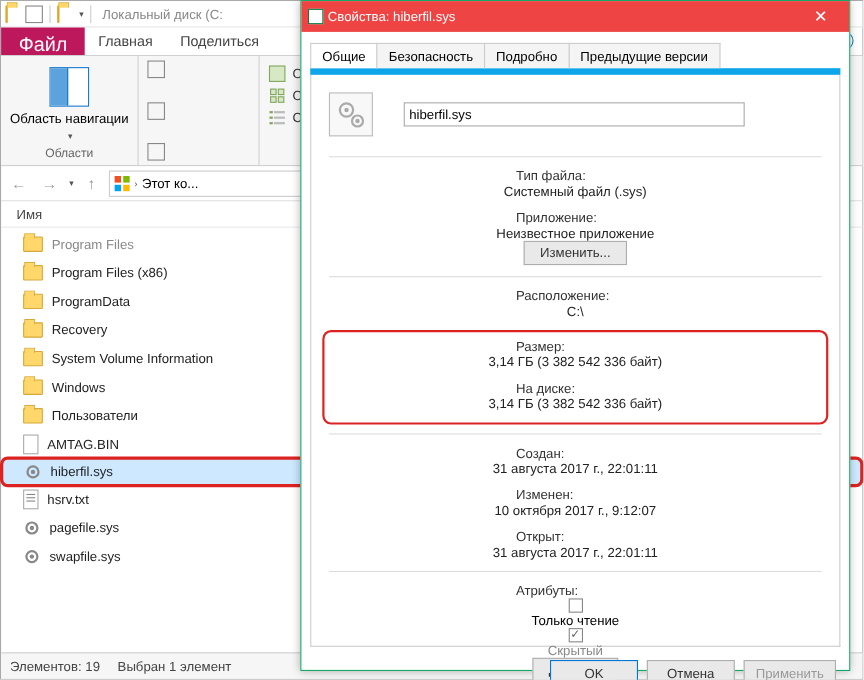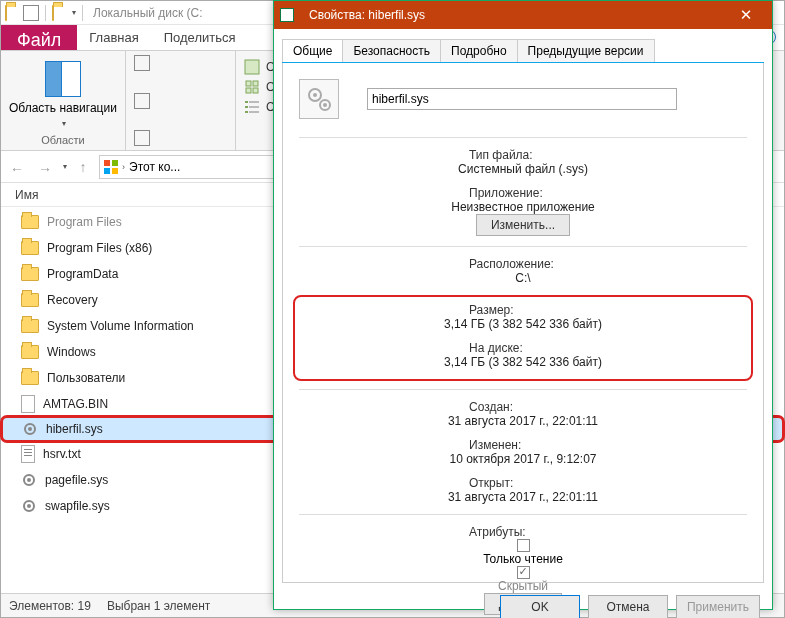--- a/index.html
+++ b/index.html
@@ -52,27 +52,27 @@
 .folder-icon::before { content: ""; position: absolute; top: -4px; left: 0; width: 8px; height: 4px; background: #ffd76a; border: 1px solid #d6a93a; border-bottom: none; border-radius: 1px 1px 0 0; }
 .file-icon { width: 14px; height: 18px; background: #fff; border: 1px solid #aaa; position: relative; }
 .file-icon.txt::after { content: ""; position: absolute; top: 3px; left: 2px; right: 2px; height: 1px; background: #888; box-shadow: 0 3px 0 #888, 0 6px 0 #888; }
 .gear-icon { width: 16px; height: 16px; }
 
 
 .statusbar { position: absolute; bottom: 0; left: 0; right: 0; height: 24px; border-top: 1px solid #d0d0d0; display: flex; align-items: center; padding: 0 8px; gap: 16px; font-size: 12px; color: #444; background: #f6f6f6; }
 
 
 .propdlg { position: absolute; top: 0; left: 273px; width: 500px; height: 610px; background: #fff; box-shadow: 0 0 8px rgba(0,0,0,0.3); border: 1px solid #13a864; }
-.prop-titlebar { height: 28px; background: #c2410c; color: #fff; display: flex; align-items: center; padding: 0 6px; gap: 15px; }
+.prop-titlebar { height: 28px; background: #ef4444; color: #fff; display: flex; align-items: center; padding: 0 6px; gap: 4px; }
 .prop-title { flex: 1; font-size: 12px; }
 .prop-close { width: 40px; text-align: center; font-size: 15px; }
 .prop-titleicon { width: 14px; height: 14px; background: #fff; border: 1px solid #0c7a45; }
 
 
-.prop-tabs { display: flex; margin: 10px 8px 0 8px; border-bottom: 1px solid #0ea5e9; position: relative; }
+.prop-tabs { display: flex; margin: 10px 8px 0 8px; border-bottom: 6px solid #0ea5e9; position: relative; }
 .prop-tab { padding: 4px 10px; border: 1px solid #ccc; border-bottom: none; background: #f4f4f4; font-size: 12px; margin-right: -1px; }
 .prop-tab.active { background: #fff; position: relative; z-index: 1; }
 .prop-body { border: 1px solid #ccc; border-top: none; margin: 0 8px 8px 8px; padding: 16px; height: 520px; }
 
 .prop-header { display: flex; align-items: center; gap: 28px; margin-bottom: 18px; }
 .prop-bigicon { width: 40px; height: 40px; border: 1px solid #bbb; background: #f8f8f8; display: flex; align-items: center; justify-content: center; }
 .prop-name-input { width: 310px; height: 22px; border: 1px solid #aaa; padding: 2px 4px; font-size: 12px; }
 
 .prop-hr { border: none; border-top: 1px solid #ddd; margin: 4px 0 10px 0; }
 .prop-row { display: flex; align-items: center; margin-bottom: 10px; flex-direction: column; }

